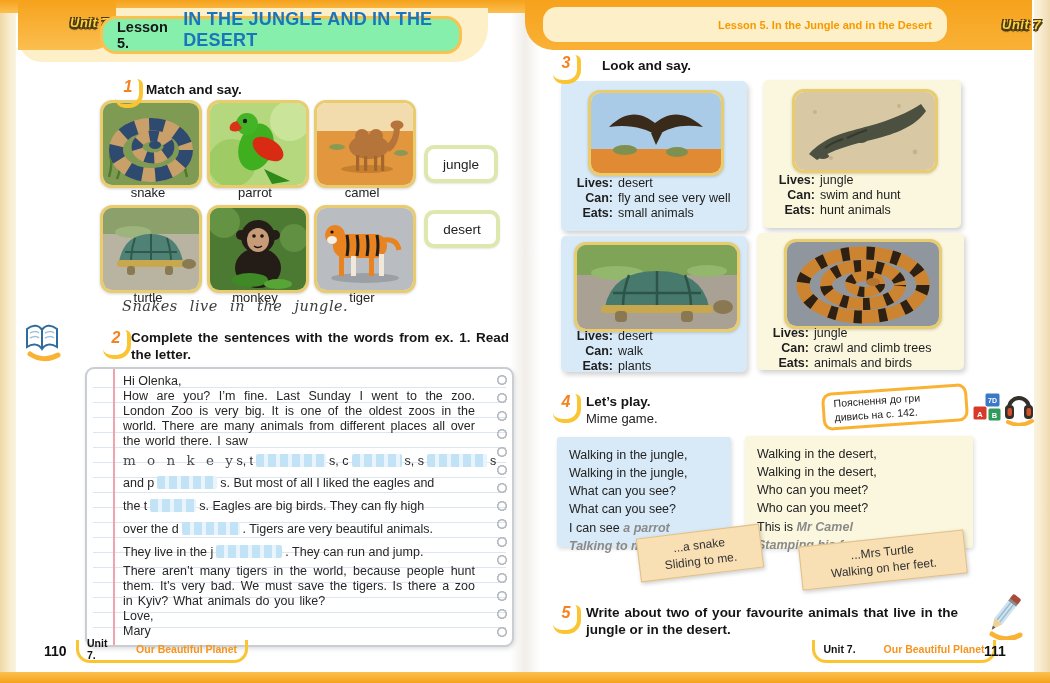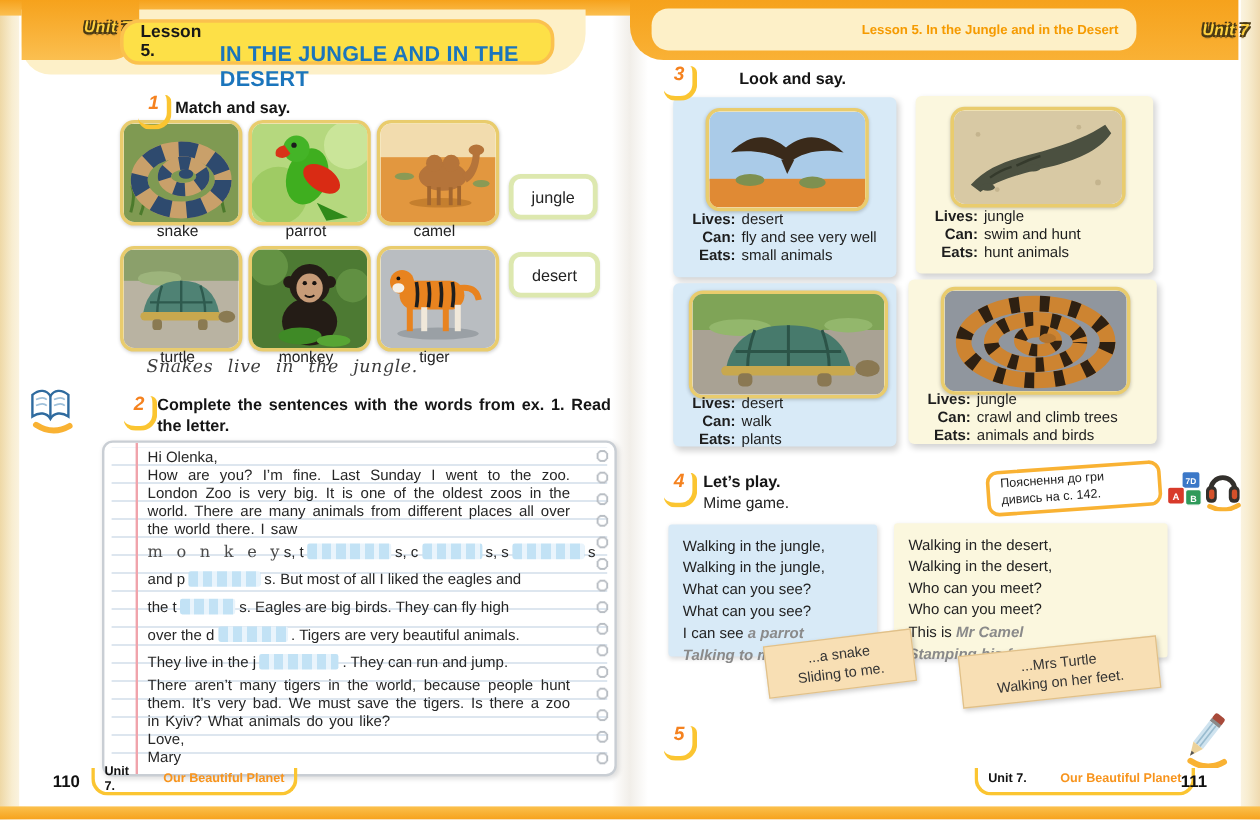--- a/index.html
+++ b/index.html
@@ -18,22 +18,22 @@
 
   
   .band-strip{left:0;top:0;width:525px;height:13px;background:linear-gradient(#f6a21c,#fbbf50);}
   .left-pale{left:18px;top:8px;width:470px;height:54px;background:#fdf0c8;border-radius:0 0 34px 24px;}
   .left-orange-blob{left:18px;top:0;width:98px;height:50px;background:linear-gradient(#f6a21c,#fbbf50);border-radius:0 0 24px 0;}
   .right-orange{left:525px;top:0;width:507px;height:50px;background:linear-gradient(#f6a21c,#f9b135);border-radius:0 0 0 28px;}
   .right-pale{left:543px;top:7px;width:404px;height:35px;background:#fdf0c8;border-radius:14px;}
 
   .unit-badge{font-weight:700;font-style:italic;font-size:13px;color:#ffd23f;letter-spacing:.5px;
     text-shadow:-1.5px -1.5px 0 #4a3a14,1.5px -1.5px 0 #4a3a14,-1.5px 1.5px 0 #4a3a14,1.5px 1.5px 0 #4a3a14,0 2.5px 1px #7a5a20;margin-left:36px;}
-  .lesson-box{left:100px;top:16px;width:362px;height:38px;background:#fde047;border:3px solid #fbc14e;border-radius:16px;
-    display:flex;align-items:flex-start;padding-left:14px;box-sizing:border-box;}
+  .lesson-box{left:100px;top:16px;width:362px;height:38px;background:#86efac;border:3px solid #fbc14e;border-radius:16px;
+    display:flex;align-items:flex-end;padding-left:14px;box-sizing:border-box;}
   .lesson-prefix{font-weight:700;font-size:14.5px;color:#171717;margin-right:10px;}
   .lesson-title{font-weight:700;font-size:18px;color:#1b75bc;letter-spacing:.2px;margin-top:16px;}
   .right-header{left:700px;top:19px;width:250px;text-align:center;font-weight:700;font-size:11px;color:#f59b00;
     text-shadow:.5px .5px 0 #ffe9bd;}
 
   
   .exnum{width:20px;height:22px;font-style:italic;font-weight:700;font-size:16px;color:#f5821f;text-align:center;z-index:3;}
   .exnum::after{content:"";position:absolute;left:-3px;top:1px;width:24px;height:25px;
     border-right:4px solid #fbc531;border-bottom:4px solid #fbc531;border-radius:0 6px 14px 10px;}
   .exlabel{font-weight:700;font-size:13.5px;color:#151515;}
@@ -253,21 +253,21 @@
   <div class="abs pagenum" style="left:44px;top:643px;">110</div>
   <div class="abs footer-bracket" style="left:76px;top:640px;width:150px;">
     <span>Unit 7.</span>
     <span class="ft-orange">Our Beautiful Planet</span>
   </div>
 
   <div class="abs right-header">Lesson 5. In the Jungle and in the Desert</div>
   <div class="abs unit-badge" style="left:966px;top:17px;">Unit 7</div>
 
   <div class="abs exnum" style="left:556px;top:54px;">3</div>
-  <div class="abs exlabel" style="left:616px;top:58px;">Look and say.</div>
+  <div class="abs exlabel" style="left:602px;top:58px;">Look and say.</div>
 
   <div class="abs card blue" style="left:561px;top:81px;width:186px;height:150px;">
     <figure class="photo" style="position:absolute;left:27px;top:9px;width:130px;height:80px;margin:0;">
       <svg viewBox="0 0 130 80">
         <rect width="130" height="58" fill="#aacbe8"></rect>
         <rect y="56" width="130" height="24" fill="#e08a34"></rect>
         <ellipse cx="34" cy="57" rx="12" ry="5" fill="#7e9050"></ellipse>
         <ellipse cx="86" cy="59" rx="11" ry="5" fill="#7e9050"></ellipse>
         <path d="M18 34 C38 14 54 22 64 30 C74 22 90 14 112 34 C94 31 79 33 66 43 C55 35 38 31 18 34 Z" fill="#3a2a1a"></path>
         <path d="M60 40 L65 52 L71 40 Z" fill="#3a2a1a"></path>
@@ -428,20 +428,21 @@
   <div class="abs sticker" style="left:638px;top:531px;width:110px;transform:rotate(-7deg);">
     <div>...a snake</div>
     <div>Sliding to me.</div>
   </div>
   <div class="abs sticker" style="left:800px;top:538px;width:152px;transform:rotate(-6deg);">
     <div>...Mrs Turtle</div>
     <div>Walking on her feet.</div>
   </div>
 
   <div class="abs exnum" style="left:556px;top:604px;">5</div>
+  <div class="abs exlabel" style="left:586px;top:604px;width:372px;line-height:17px;text-align:justify;">Write about two of your favourite animals that live in the jungle or in the desert.</div>
 
   <div class="abs" style="left:984px;top:592px;width:40px;height:48px;">
     <svg viewBox="0 0 40 48" style="width:100%;height:100%;">
       <path d="M8 42 q14 9 28 1" stroke="#f9b233" stroke-width="5" fill="none" stroke-linecap="round"></path>
       <g transform="rotate(38 20 22)">
         <rect x="15" y="0" width="10" height="7" rx="2" fill="#a84a3a"></rect>
         <rect x="15" y="6" width="10" height="3" fill="#8a8a8a"></rect>
         <rect x="15" y="9" width="10" height="22" fill="#cfe3ef"></rect>
         <line x1="18.3" y1="9" x2="18.3" y2="31" stroke="#9abccf" stroke-width="1.4"></line>
         <line x1="21.7" y1="9" x2="21.7" y2="31" stroke="#9abccf" stroke-width="1.4"></line>

